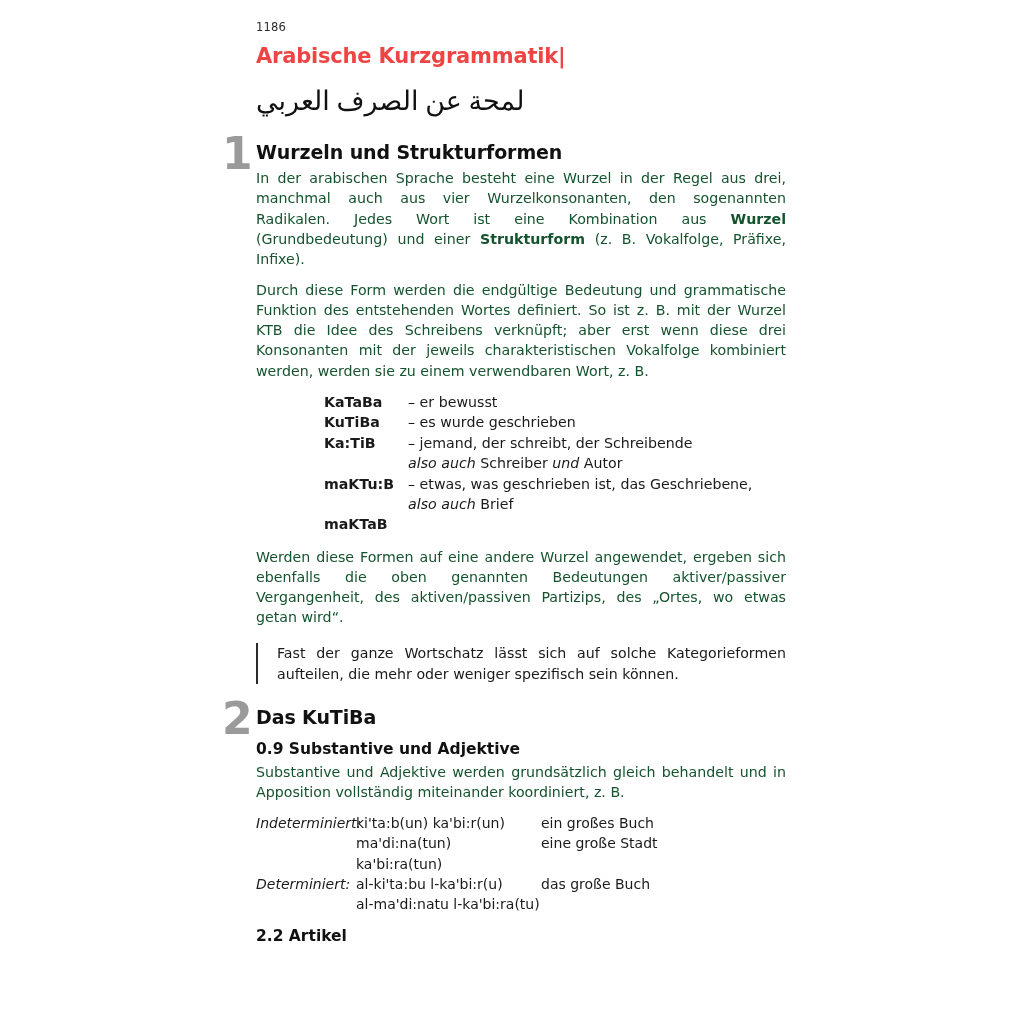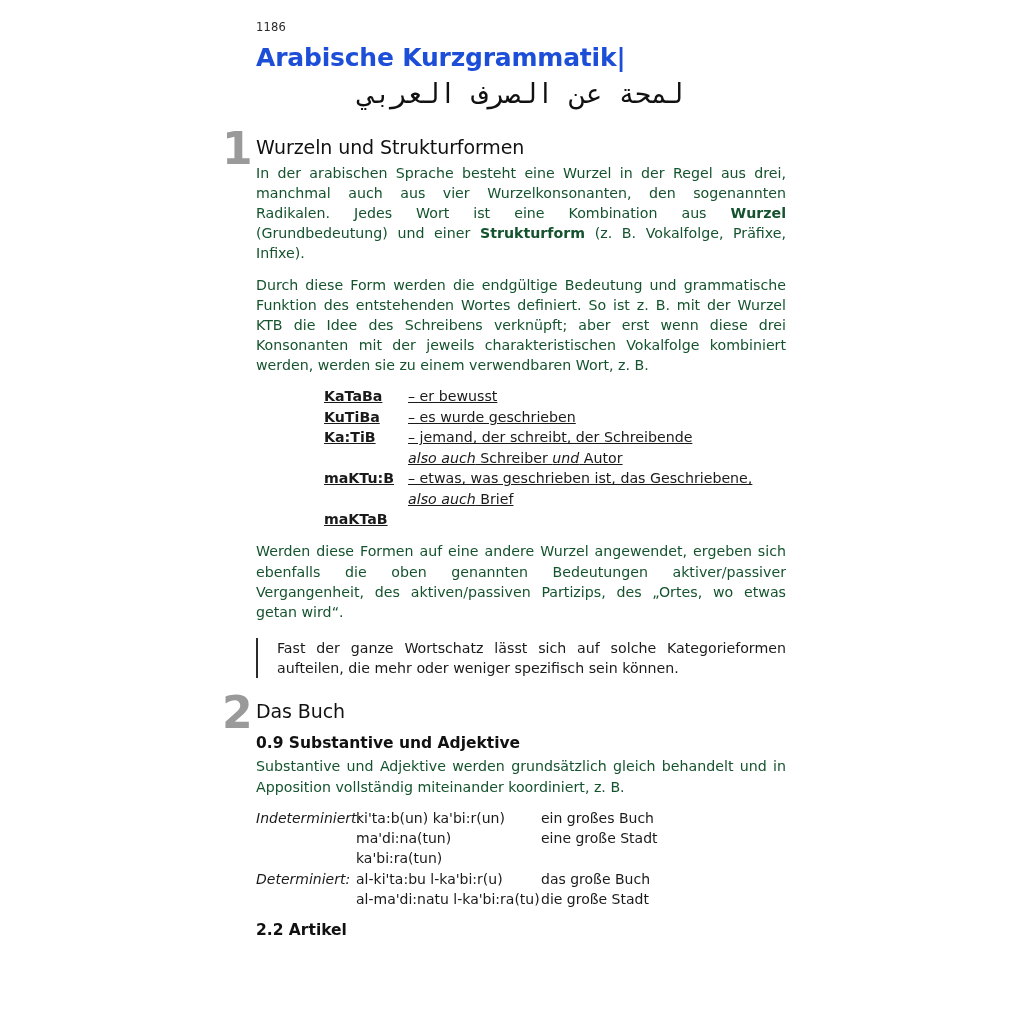--- a/index.html
+++ b/index.html
@@ -33,54 +33,54 @@
 
   .content {
     position: absolute;
     left: 256px;
     top: 44px;
     width: 530px;
   }
 
   
   .doc-title {
-    font-size: 25px;
+    font-size: 21px;
     font-weight: bold;
     letter-spacing: -0.2px;
-    color: #1d4ed8;
+    color: #ef4444;
     line-height: 1.15;
     margin: 0;
   }
   .doc-title-ar {
     direction: rtl;
-    text-align: center;
+    text-align: left;
     font-size: 27px;
     color: #111;
-    margin-top: 6px;
+    margin-top: 16px;
     line-height: 1.3;
-    font-family: Liberation Mono, monospace;
+    font-family: Liberation Serif, serif;
   }
 
   
   .section {
     position: relative;
     margin-top: 22px;
   }
   .sec-num {
     position: absolute;
     left: -34px;
     top: -9px;
     font-size: 44px;
     font-weight: bold;
     color: #9a9a9a;
     line-height: 1;
   }
   .sec-title {
     font-size: 19px;
-    font-weight: normal;
+    font-weight: bold;
     color: #111;
     margin: 0 0 5px 0;
     letter-spacing: -0.1px;
   }
 
   p.body {
     font-size: 14.2px;
     line-height: 1.42;
     margin: 0 0 11px 0;
     text-align: justify;
@@ -88,21 +88,20 @@
   }
   p.body:last-child { margin-bottom: 0; }
 
   b, strong { font-weight: bold; }
   i, em { font-style: italic; }
 
   
   .wordlist {
     margin: 2px 0 12px 0;
     padding-left: 68px;
-    text-decoration: underline;
   }
   .wl-row {
     display: flex;
     font-size: 14.2px;
     line-height: 1.44;
     align-items: flex-start;
   }
   .wl-term {
     width: 84px;
     flex: 0 0 84px;
@@ -207,21 +206,21 @@
 
       <p class="body">Werden diese Formen auf eine andere Wurzel angewendet, ergeben sich ebenfalls die oben genannten Bedeutungen aktiver/passiver Vergangenheit, des aktiven/passiven Partizips, des „Ortes, wo etwas getan wird“.</p>
 
       <div class="barblock">
         <p>Fast der ganze Wortschatz lässt sich auf solche Kategorieformen aufteilen, die mehr oder weniger spezifisch sein können.</p>
       </div>
     </div>
 
     <div class="section">
       <div class="sec-num">2</div>
-      <h2 class="sec-title">Das Buch</h2>
+      <h2 class="sec-title">Das KuTiBa</h2>
 
       <div class="subhead">0.9 Substantive und Adjektive</div>
       <p class="body">Substantive und Adjektive werden grundsätzlich gleich behandelt und in Apposition vollständig miteinander koordiniert, z. B.</p>
 
       <div class="paradigm">
         <div class="pg-row">
           <div class="pg-label">Indeterminiert:</div>
           <div class="pg-translit">ki'ta:b(un) ka'bi:r(un)</div>
           <div class="pg-gloss">ein großes Buch</div>
         </div>
@@ -231,21 +230,20 @@
           <div class="pg-gloss">eine große Stadt</div>
         </div>
         <div class="pg-row">
           <div class="pg-label">Determiniert:</div>
           <div class="pg-translit">al-ki'ta:bu l-ka'bi:r(u)</div>
           <div class="pg-gloss">das große Buch</div>
         </div>
         <div class="pg-row">
           <div class="pg-label"></div>
           <div class="pg-translit">al-ma'di:natu l-ka'bi:ra(tu)</div>
-          <div class="pg-gloss">die große Stadt</div>
         </div>
       </div>
 
       <div class="subhead">2.2 Artikel</div>
 
     </div>
 
   </div>
 </div>
 

